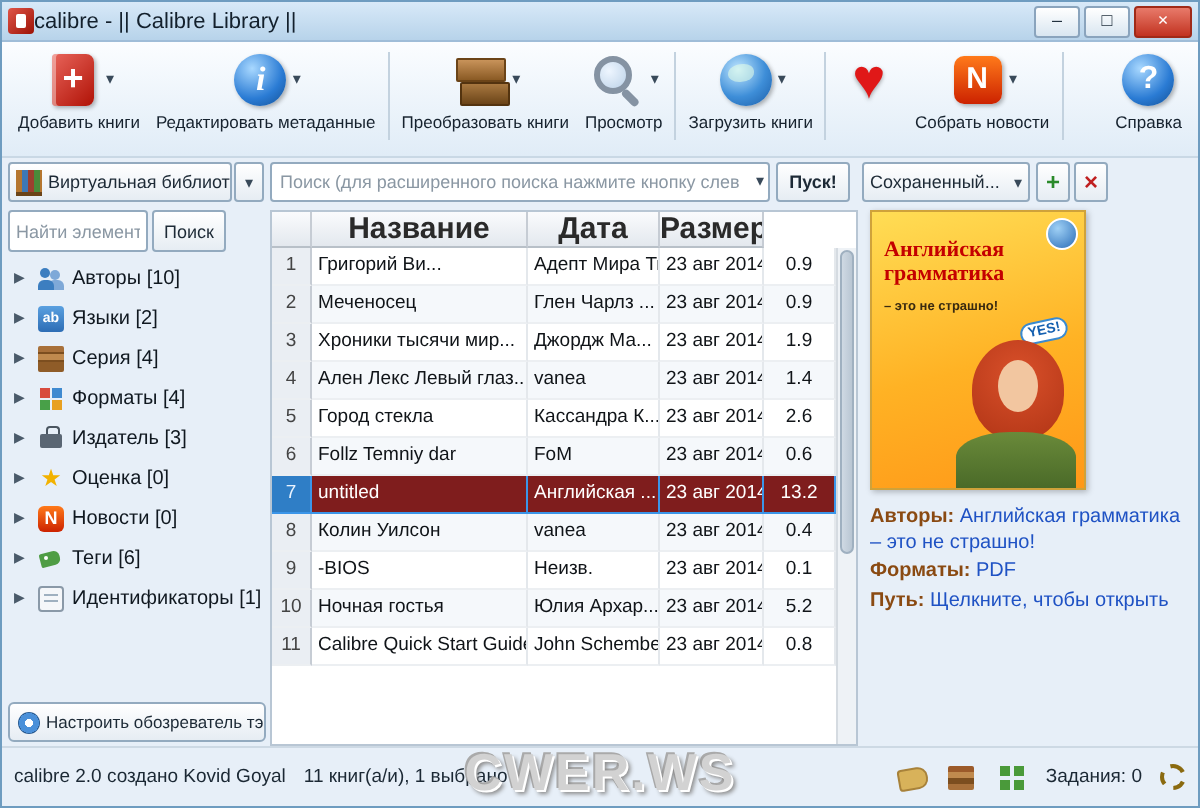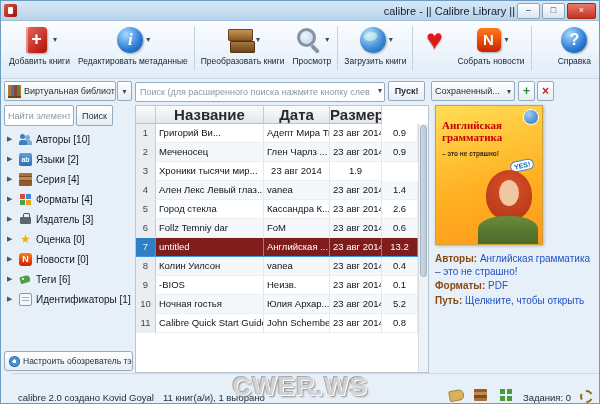--- a/index.html
+++ b/index.html
@@ -4,21 +4,21 @@
 <style>
   html,body{margin:0;padding:0;background:#c9d4de;font-family:"Liberation Sans",sans-serif;}
   .window{position:relative;width:600px;height:404px;box-sizing:border-box;border:1px solid #6e9cc0;
           background:#e7eff8;overflow:hidden;}
   
   .titlebar{position:absolute;left:0;top:0;right:0;height:20px;display:flex;align-items:center;
             padding:0 3px;background:linear-gradient(#d8e9f8,#b7d3ea);border-bottom:1px solid #9fbdd8;box-sizing:border-box;}
   .app-ico{width:13px;height:13px;border-radius:2px;background:linear-gradient(135deg,#e05548,#9c1206);
            position:relative;flex:none;}
   .app-ico::after{content:"";position:absolute;inset:3px 4px;background:#fff;border-radius:1px;}
-  .tb-title{flex:1;text-align:right;font-size:11px;color:#13202c;white-space:nowrap;overflow:hidden;}
+  .tb-title{flex:1;text-align:left;font-size:11px;color:#13202c;white-space:nowrap;overflow:hidden;}
   .wbtn{width:21px;height:14px;font-size:9px;line-height:12px;text-align:center;border:1px solid #8aa4bd;
         background:linear-gradient(#ffffff,#d9e6f1);margin-left:2px;border-radius:2px;color:#23323f;flex:none;}
   .wbtn.close{width:27px;background:linear-gradient(#e87a6a,#c23321);border-color:#a02a18;color:#fff;}
   
   .toolbar{position:absolute;left:0;top:20px;right:0;height:58px;display:flex;align-items:flex-start;
            padding:2px 4px 0;box-sizing:border-box;background:linear-gradient(#fbfdff,#e0ecf7);
            border-bottom:1px solid #c9d8e5;}
   .tbtn{display:flex;flex-direction:column;align-items:center;padding:1px 4px;border-radius:3px;}
   .tbtn:last-child{margin-left:auto;}
   .ticon-row{height:31px;display:flex;align-items:center;gap:1px;}
@@ -148,22 +148,22 @@
   .cv-hair{position:absolute;right:6px;top:0;width:46px;height:50px;border-radius:50% 50% 45% 45%;
       background:radial-gradient(circle at 50% 35%,#d9502a,#b03415);}
   .cv-face{position:absolute;right:19px;top:10px;width:20px;height:26px;background:#f2c6a0;border-radius:50%;}
   .cv-body{position:absolute;right:0;bottom:0;width:60px;height:28px;border-radius:45% 45% 0 0;
       background:linear-gradient(#6a8a3a,#4a6a28);}
   .details{position:absolute;left:4px;top:146px;right:0;}
   .drow{margin:2px 0;font-size:10px;line-height:1.25;color:#222;}
   .dlabel{font-weight:bold;color:#8a4a12;}
   .dlink{color:#1f52c4;cursor:pointer;}
   
-  .statusbar{position:absolute;left:0;right:0;bottom:0;height:30px;display:flex;align-items:flex-end;gap:9px;
-      padding:0 6px;background:#e7eff8;border-top:1px solid #cdd9e4;box-sizing:border-box;font-size:9.5px;color:#1b2834;margin-left:11px;}
+  .statusbar{position:absolute;left:0;right:0;bottom:0;height:30px;display:flex;align-items:center;gap:9px;
+      padding:0 6px;background:#e7eff8;border-top:1px solid #cdd9e4;box-sizing:border-box;font-size:9.5px;color:#1b2834;}
   .sb-spacer{flex:1;}
   .sb-ico{width:16px;height:16px;position:relative;display:inline-block;flex:none;}
   .sb-tag::after{content:"";position:absolute;left:1px;top:3px;width:13px;height:9px;background:#d8b25a;
       border:1px solid #a8823a;border-radius:2px 5px 5px 2px;transform:rotate(-10deg);}
   .sb-books::after{content:"";position:absolute;left:1px;top:2px;width:13px;height:12px;border-radius:1px;
       background:repeating-linear-gradient(#9c5a2a 0 3px,#c08a4e 3px 6px,#7c4e1f 6px 9px,#a8703a 9px 12px);}
   .sb-grid::after{content:"";position:absolute;left:2px;top:2px;width:5px;height:5px;background:#4a9a3a;
       box-shadow:7px 0 0 #4a9a3a,0 7px 0 #4a9a3a,7px 7px 0 #4a9a3a;}
   .spinner{width:13px;height:13px;border:2px dashed #8a6a10;border-radius:50%;flex:none;box-sizing:border-box;}
   .watermark{position:absolute;left:50%;bottom:1px;transform:translateX(-50%);z-index:5;
@@ -345,20 +345,21 @@
         <div class="trow">
           <div class="tcell c0">2</div>
           <div class="tcell c1">Меченосец</div>
           <div class="tcell c2">Глен Чарлз ...</div>
           <div class="tcell c3">23 авг 2014</div>
           <div class="tcell c4">0.9</div>
         </div>
         <div class="trow">
           <div class="tcell c0">3</div>
           <div class="tcell c1">Хроники тысячи мир...</div>
+          <div class="tcell c2">Джордж Ма...</div>
           <div class="tcell c3">23 авг 2014</div>
           <div class="tcell c4">1.9</div>
         </div>
         <div class="trow">
           <div class="tcell c0">4</div>
           <div class="tcell c1">Ален Лекс Левый глаз...</div>
           <div class="tcell c2">vanea</div>
           <div class="tcell c3">23 авг 2014</div>
           <div class="tcell c4">1.4</div>
         </div>

